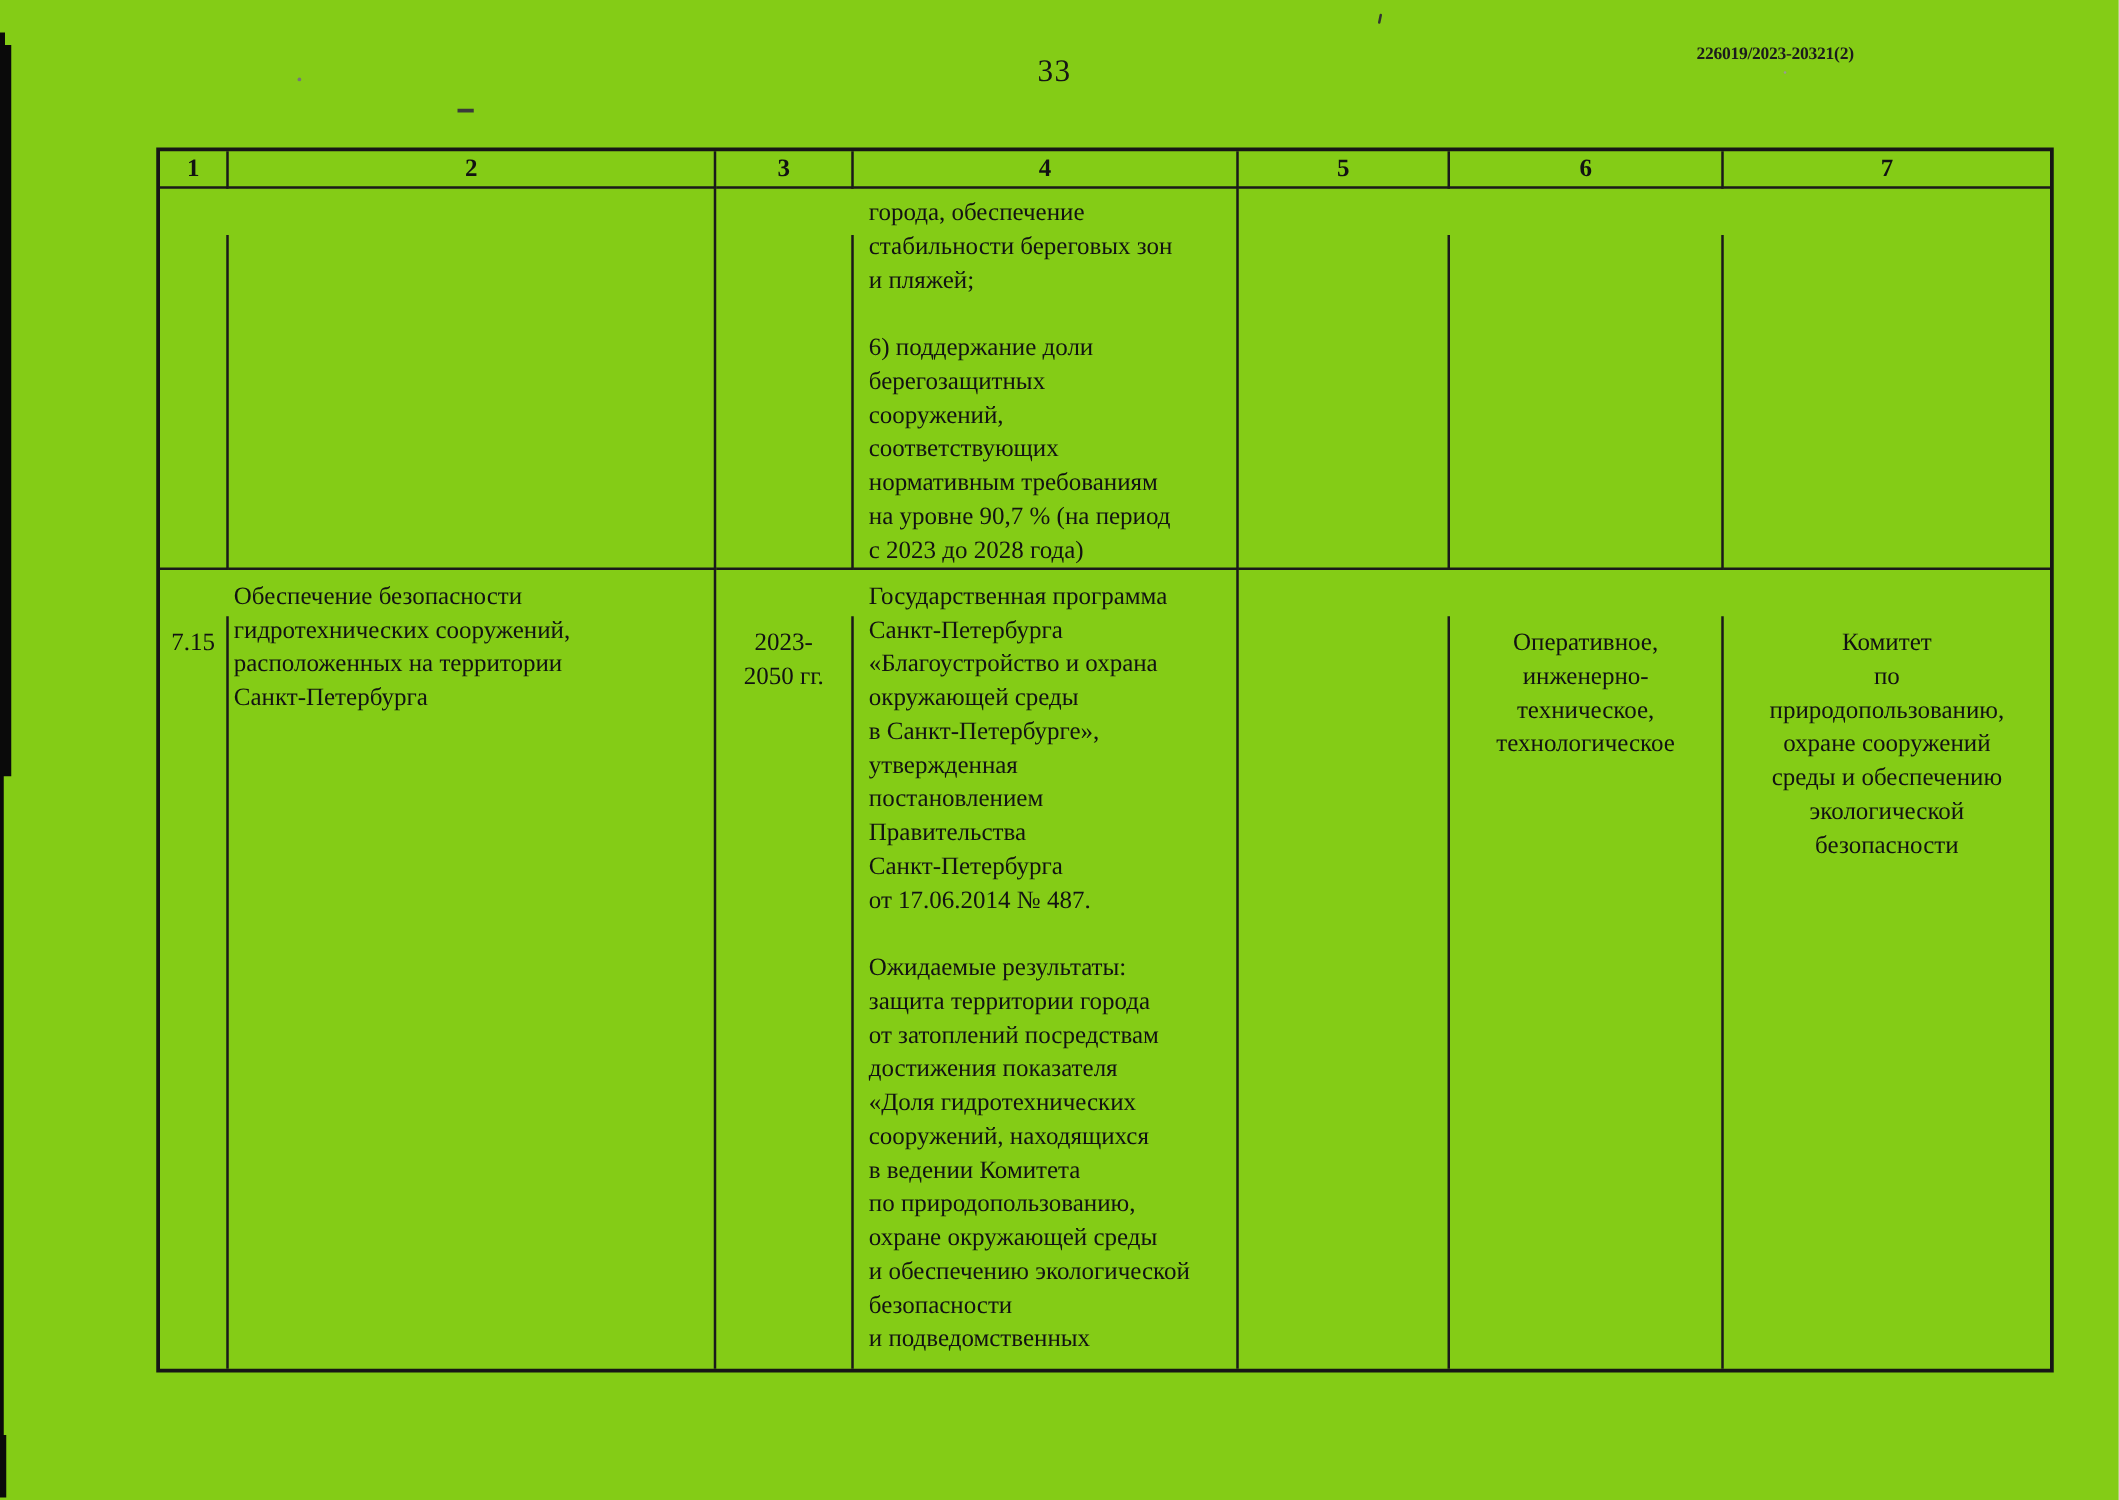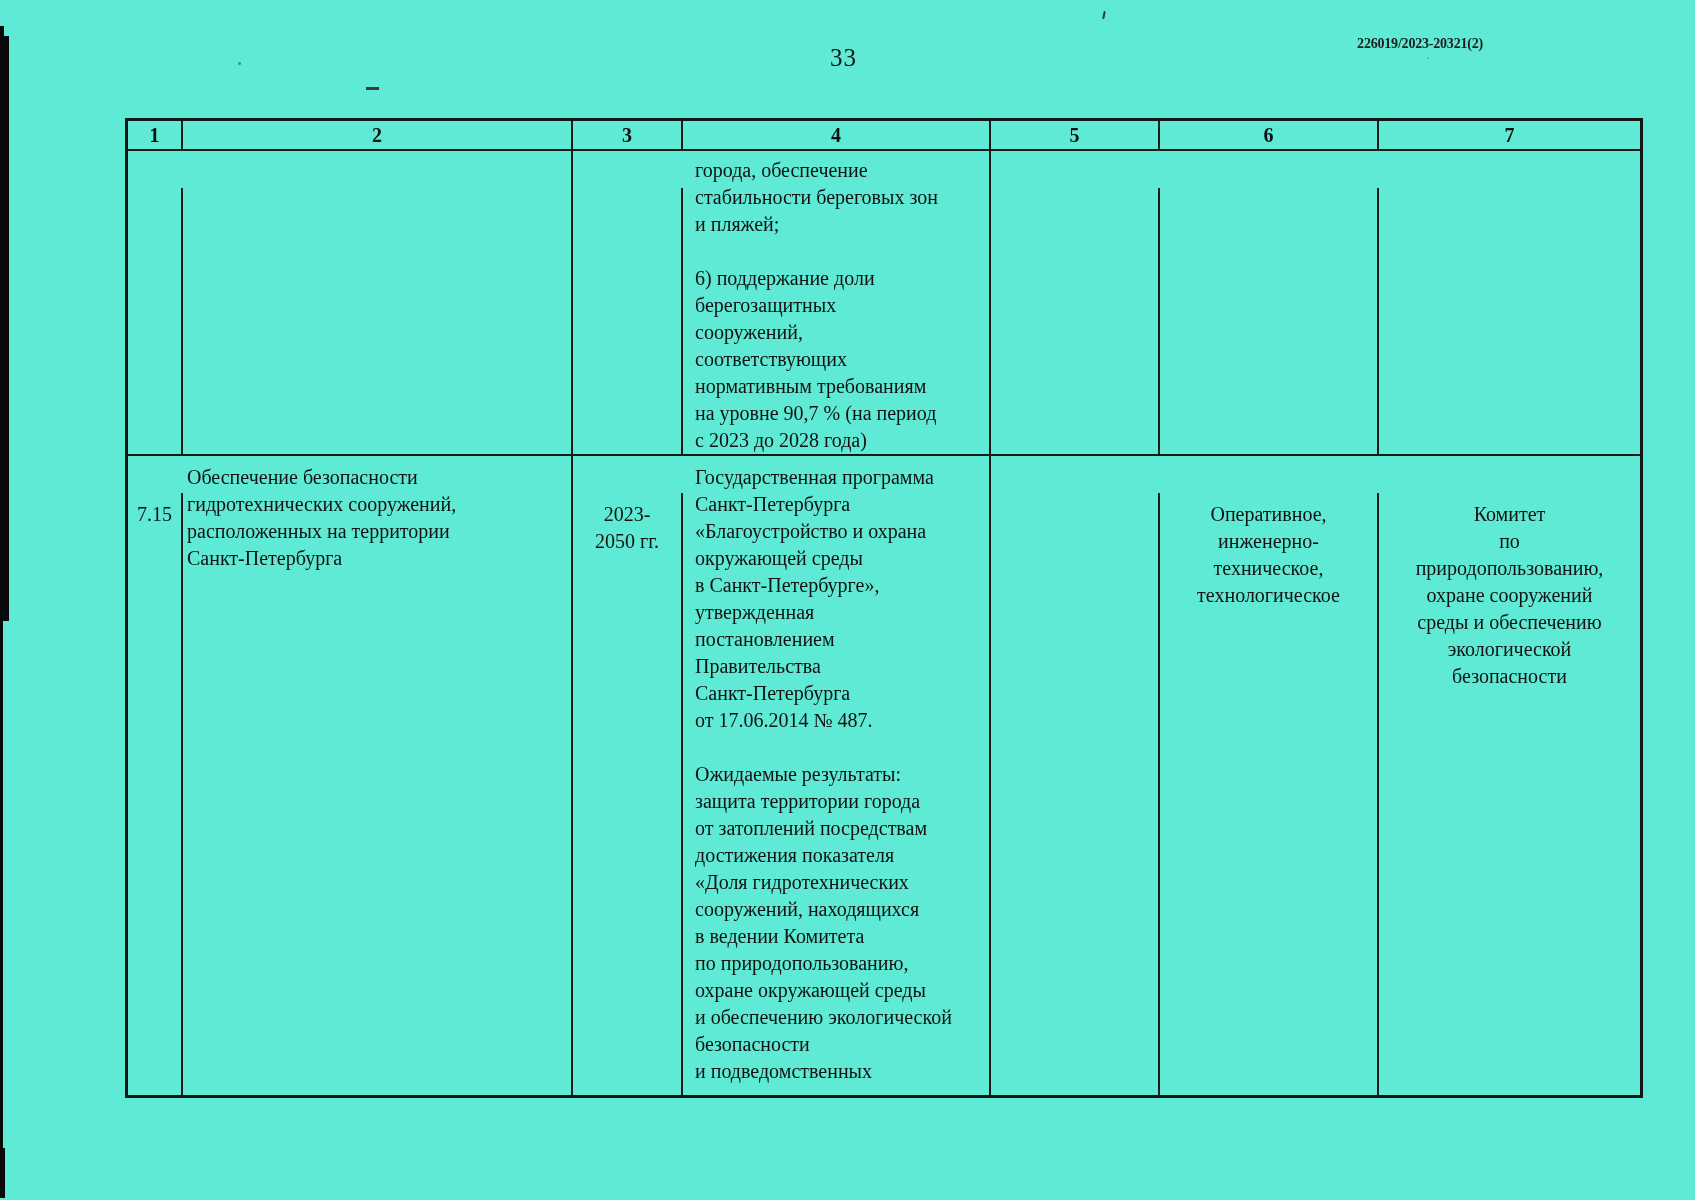--- a/index.html
+++ b/index.html
@@ -1,19 +1,19 @@
 <!DOCTYPE html>
 <html><head>
 <meta charset="utf-8">
 <style>
   html,body{margin:0;padding:0;background:#e8e8e8;}
   .page{
     position:relative;
     width:1695px;height:1200px;
-    background:#5eead4;
+    background:#84cc16;
     font-family:"Liberation Serif", serif;
     color:#121212;
     overflow:hidden;
   }
   
   .page-number{
     position:absolute;left:830px;top:44px;
     font-size:25px;letter-spacing:1px;color:#151515;
   }
   .doc-ref{

